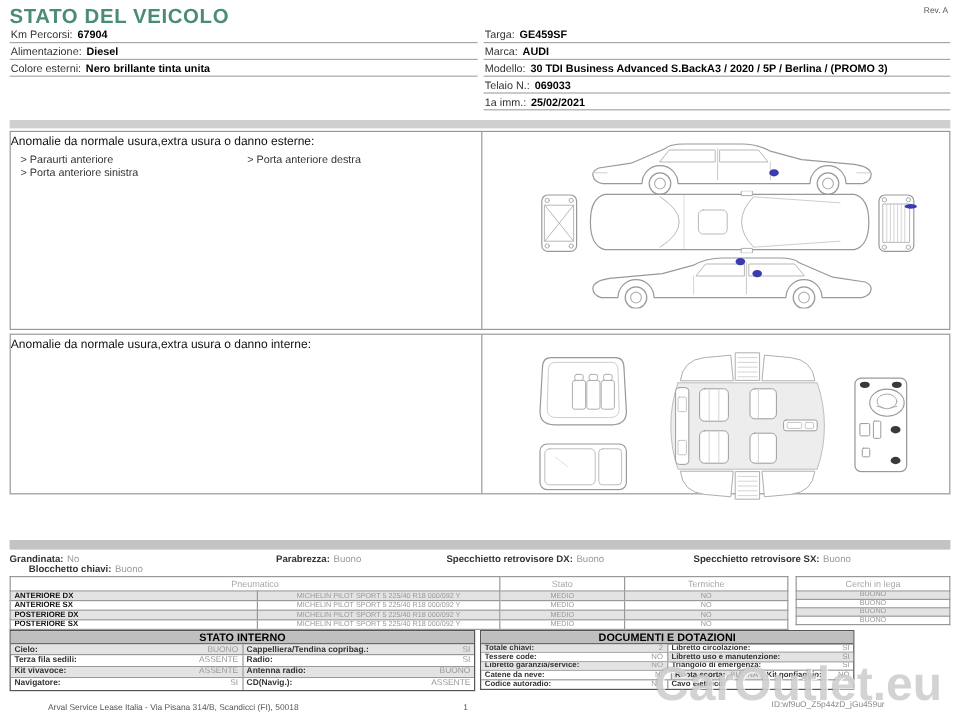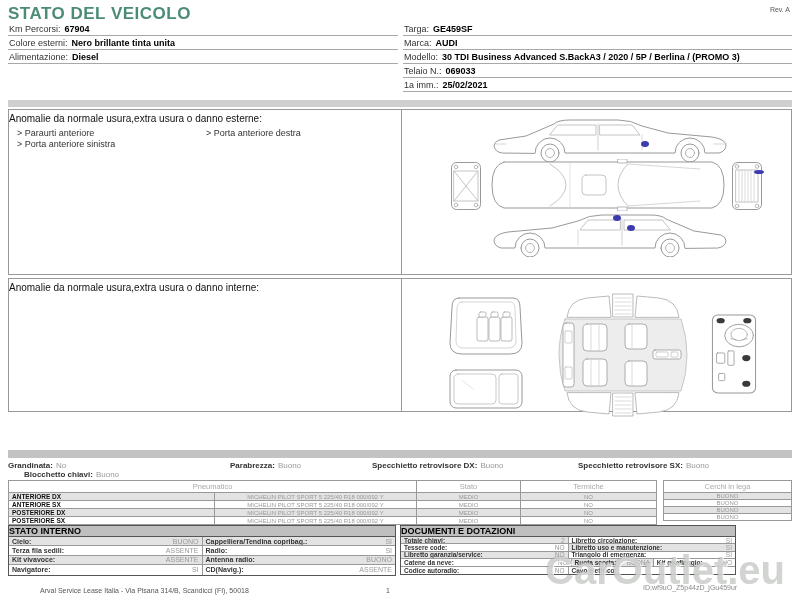--- a/index.html
+++ b/index.html
@@ -30,21 +30,21 @@
   .sumline .flabel { font-weight:bold; color:#333; margin-right:3px; }
   .sumline .sval { color:#999; }
 
   table.ttable { position:absolute; border-collapse:collapse; border:1px solid #555; table-layout:fixed; }
   .ttable th { font-size:7.5px; color:#a9a9a9; font-weight:normal; border:1px solid #999; padding:1px 2px; height:9px; background:#fff; }
   .ttable td { border:1px solid #999; font-size:6px; color:#999; text-align:center; padding:0 2px; height:7px; overflow:hidden; white-space:nowrap; }
   .ttable td.pos { font-size:6.5px; font-weight:bold; color:#111; text-align:left; padding-left:3px; }
   tr.stripe { background:#e3e3e3; }
 
   .panel { position:absolute; border:1px solid #555; background:#fff; }
-  .panel-title { background:#bfbfbf; border-bottom:1px solid #555; text-align:left; font-weight:bold; font-size:9px; height:11px; line-height:11px; color:#000; }
+  .panel-title { background:#bfbfbf; border-bottom:1px solid #555; text-align:center; font-weight:bold; font-size:9px; height:11px; line-height:11px; color:#000; }
   .prow { display:flex; border-bottom:1px solid #999; align-items:stretch; }
   .prow:last-child { border-bottom:none; }
   .panel-si .prow { height:9.4px; font-size:7px; }
   .panel-doc .prow { height:7.4px; font-size:6.5px; }
   .pcell { flex:1; display:flex; justify-content:space-between; align-items:center; padding:0 3px; overflow:hidden; white-space:nowrap; }
   .pcell2 { border-left:1px solid #999; }
   .pcell.split { padding:0; }
   .subcell { flex:1; display:flex; justify-content:space-between; align-items:center; padding:0 3px; overflow:hidden; white-space:nowrap; }
   .sub2 { border-left:1px solid #999; }
   .plabel { color:#333; font-weight:bold; }
@@ -62,22 +62,22 @@
 </head>
 <body>
 
 <div class="page">
 
   <div class="doc-title">STATO DEL VEICOLO</div>
   <div class="rev">Rev. A</div>
 
   <div class="hcol" style="left:8px; top:22px; width:390px;">
     <div class="field"><span class="flabel">Km Percorsi:</span><span class="fvalue">67904</span></div>
+    <div class="field"><span class="flabel">Alimentazione:</span><span class="fvalue">Diesel</span></div>
     <div class="field"><span class="flabel">Colore esterni:</span><span class="fvalue">Nero brillante tinta unita</span></div>
-    <div class="field"><span class="flabel">Alimentazione:</span><span class="fvalue">Diesel</span></div>
   </div>
 
   <div class="hcol" style="left:403px; top:22px; width:389px;">
     <div class="field"><span class="flabel">Targa:</span><span class="fvalue">GE459SF</span></div>
     <div class="field"><span class="flabel">Marca:</span><span class="fvalue">AUDI</span></div>
     <div class="field"><span class="flabel">Modello:</span><span class="fvalue">30 TDI Business Advanced S.BackA3 / 2020 / 5P / Berlina / (PROMO 3)</span></div>
     <div class="field"><span class="flabel">Telaio N.:</span><span class="fvalue">069033</span></div>
     <div class="field"><span class="flabel">1a imm.:</span><span class="fvalue">25/02/2021</span></div>
   </div>
 
@@ -341,21 +341,21 @@
           <span class="plabel">Navigatore:</span>
           <span class="pval">SI</span>
         </div>
       <div class="pcell pcell2">
           <span class="plabel">CD(Navig.):</span>
           <span class="pval">ASSENTE</span>
         </div>
     </div>
   </div>
 
-  <div class="panel panel-doc" style="left:400px; top:525px; width:336px;">
+  <div class="panel panel-doc" style="left:400px; top:525px; width:312px;">
     <div class="panel-title">DOCUMENTI E DOTAZIONI</div>
     <div class="prow">
       <div class="pcell cell-stripe">
           <span class="plabel">Totale chiavi:</span>
           <span class="pval">2</span>
         </div>
       <div class="pcell pcell2">
           <span class="plabel">Libretto circolazione:</span>
           <span class="pval">SI</span>
         </div>

